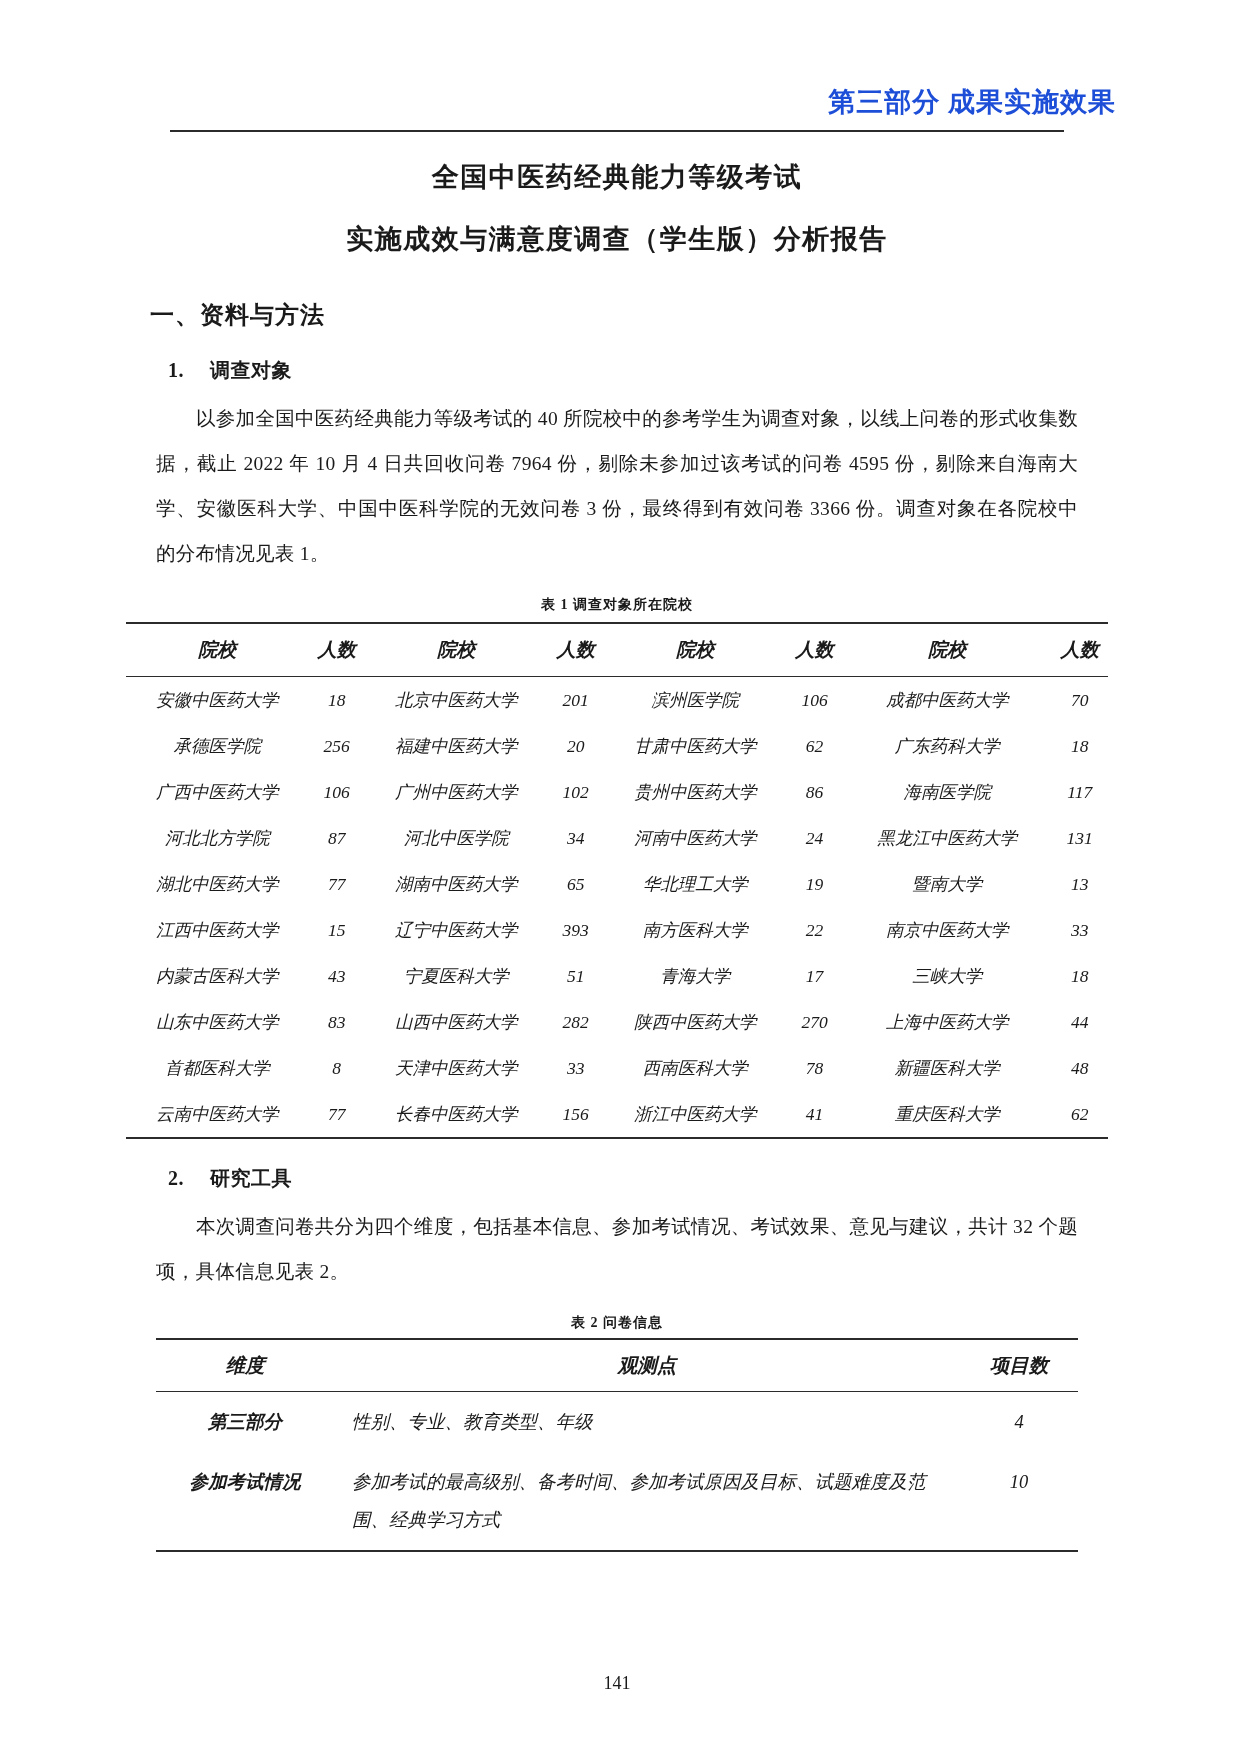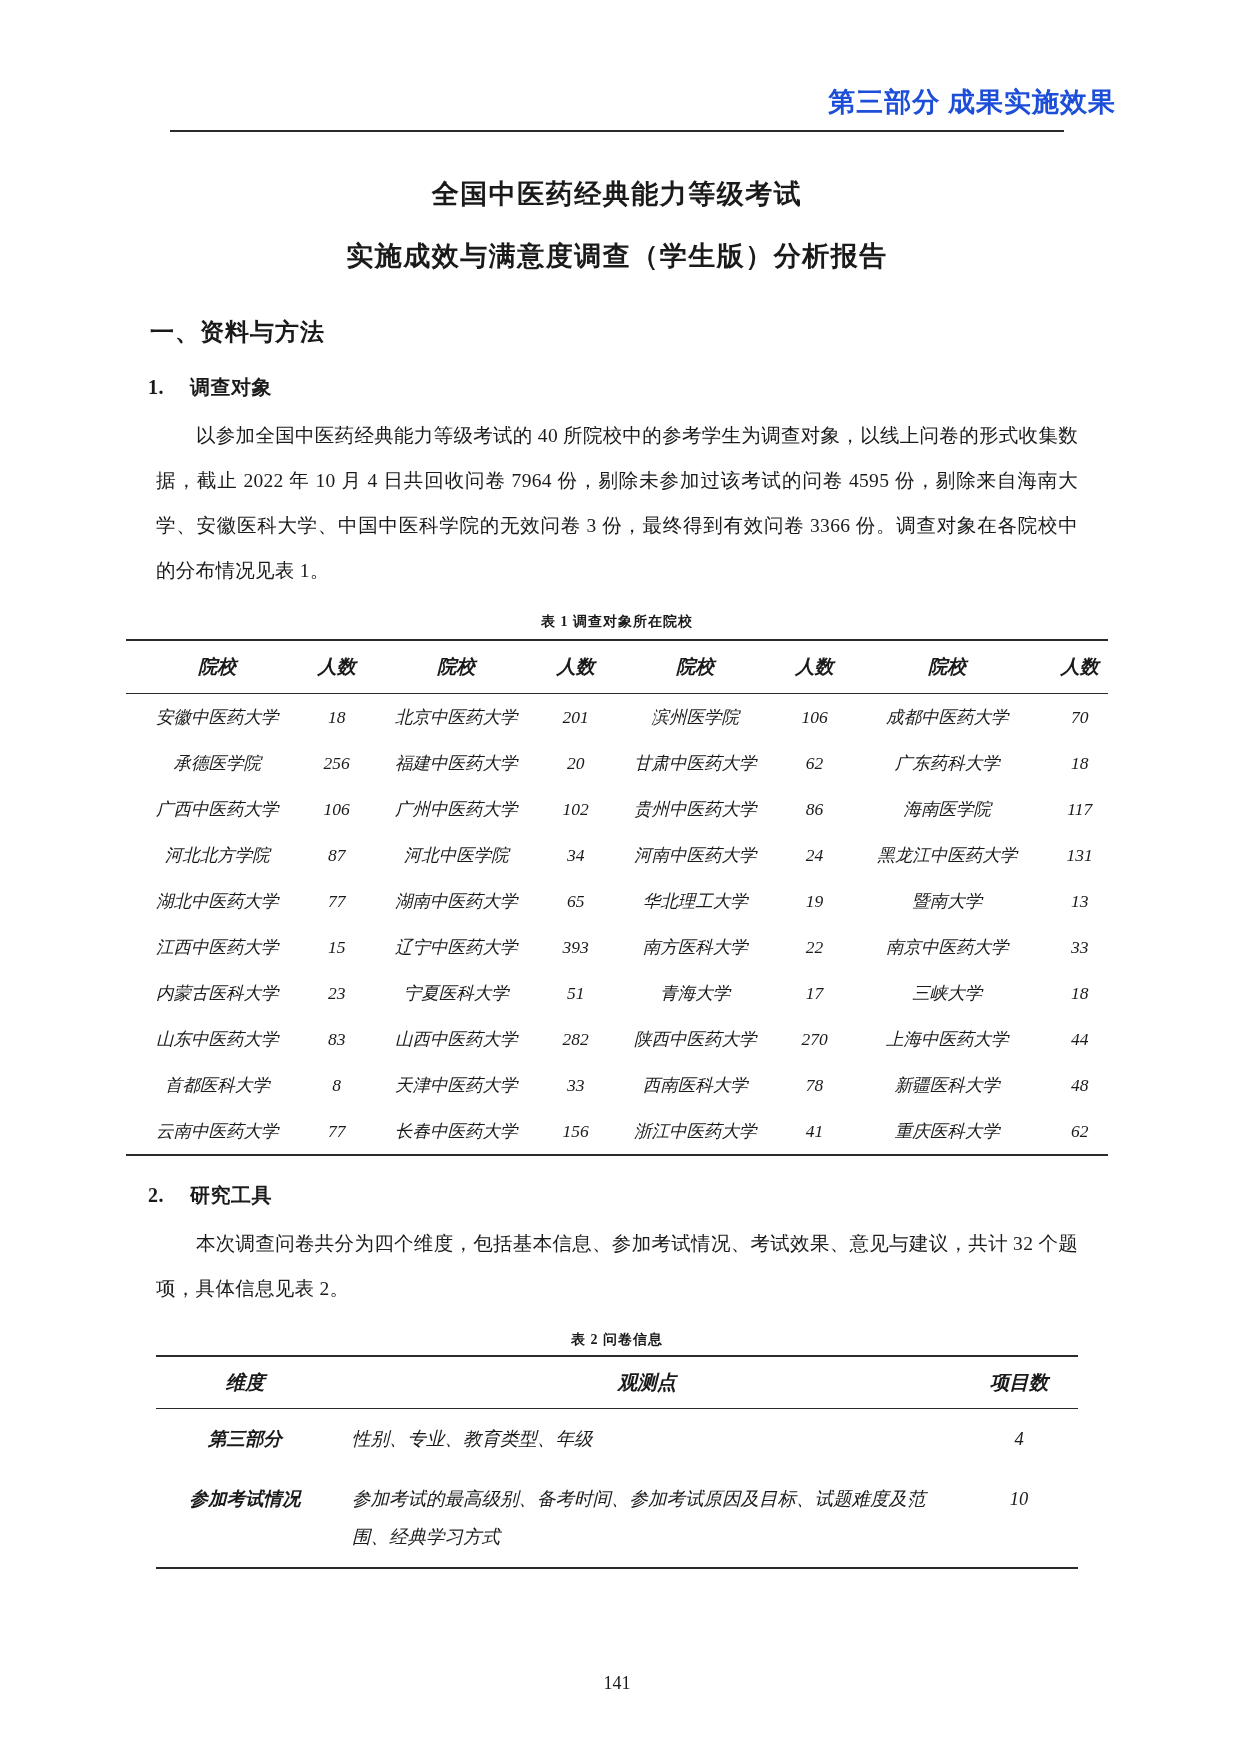--- a/index.html
+++ b/index.html
@@ -34,42 +34,42 @@
   .header-rule {
     border: none;
     border-top: 2px solid #2b2b2b;
     margin: 10px 62px 0 62px;
   }
   
   .doc-title {
     text-align: center;
     font-size: 27px;
     font-weight: bold;
-    margin-top: 44px;
+    margin-top: 27px;
     letter-spacing: 1.5px;
   }
   .doc-subtitle {
     text-align: center;
     font-size: 27px;
     font-weight: bold;
     margin-top: 26px;
     letter-spacing: 1.5px;
   }
   .section-h1 {
     font-size: 24px;
     font-weight: bold;
     margin-top: 42px;
     margin-left: 42px;
     letter-spacing: 1px;
   }
   .section-h2 {
     font-size: 20px;
     font-weight: bold;
     margin-top: 26px;
-    margin-left: 40px;
+    margin-left: 60px;
     letter-spacing: 0.5px;
   }
   .section-h2 .num {
     display: inline-block;
     width: 42px;
   }
   .para {
     font-size: 19.5px;
     line-height: 45px;
     text-align: justify;
@@ -245,21 +245,21 @@
         <td>15</td>
         <td>辽宁中医药大学</td>
         <td>393</td>
         <td>南方医科大学</td>
         <td>22</td>
         <td>南京中医药大学</td>
         <td>33</td>
       </tr>
       <tr>
         <td>内蒙古医科大学</td>
-        <td>23</td>
+        <td>43</td>
         <td>宁夏医科大学</td>
         <td>51</td>
         <td>青海大学</td>
         <td>17</td>
         <td>三峡大学</td>
         <td>18</td>
       </tr>
       <tr>
         <td>山东中医药大学</td>
         <td>83</td>

